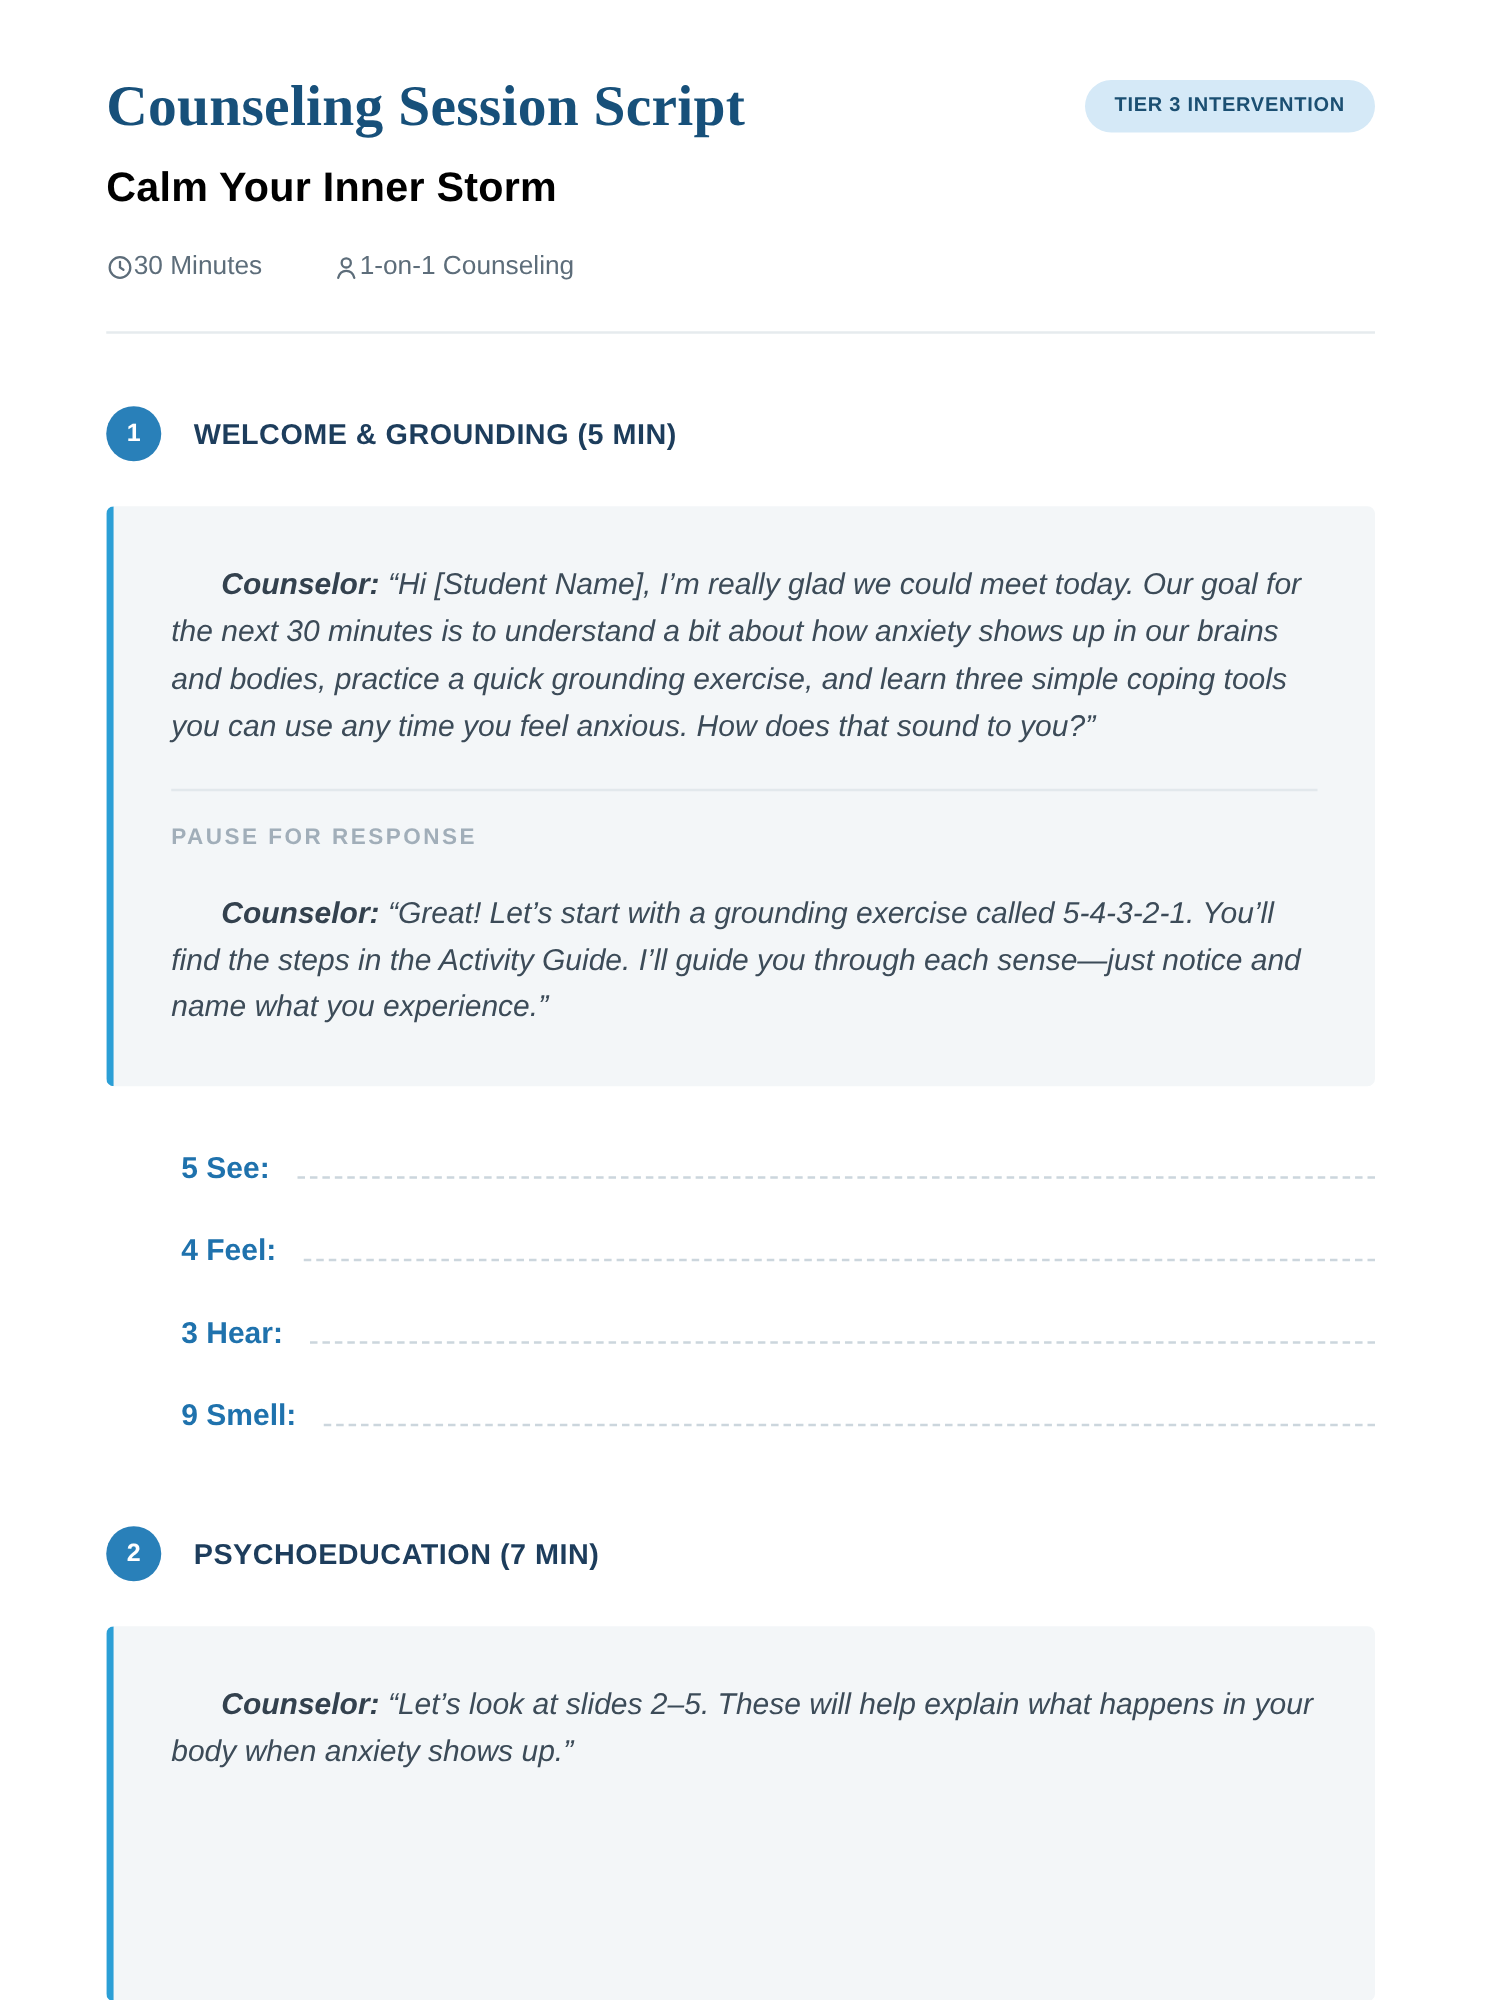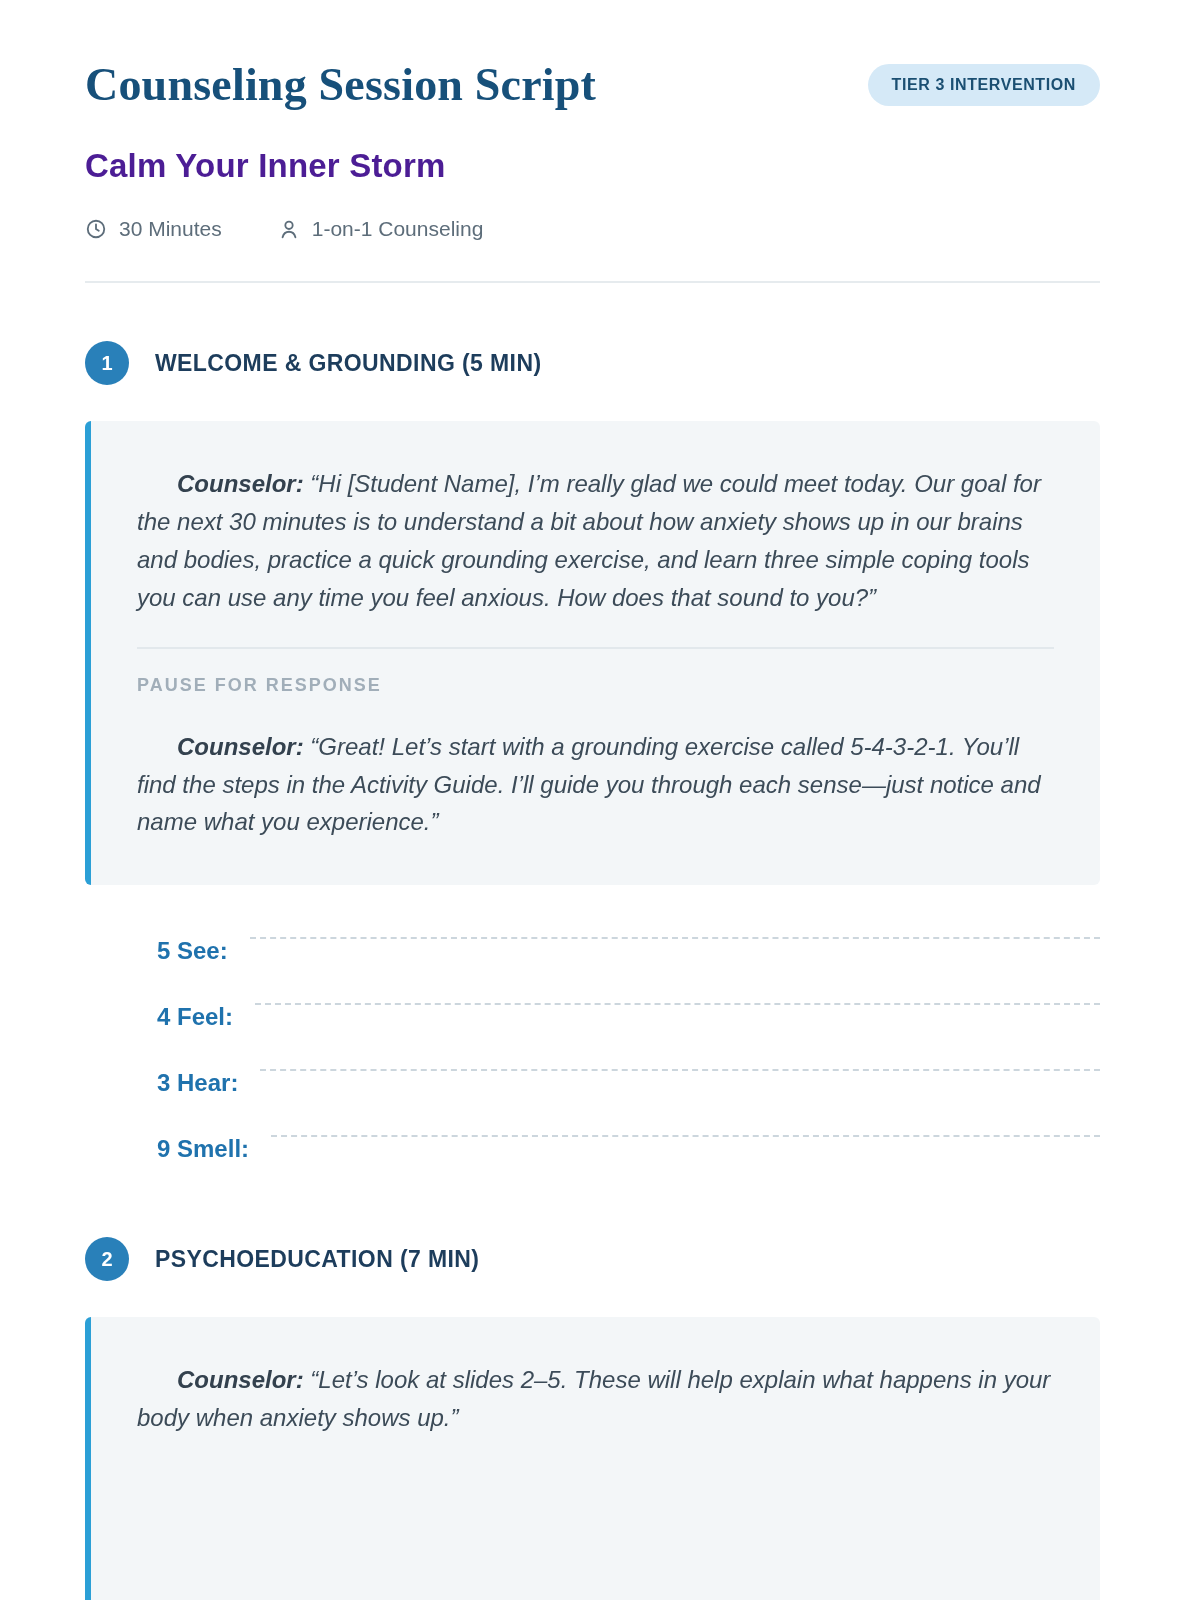--- a/index.html
+++ b/index.html
@@ -26,28 +26,28 @@
     background: #d5e9f7;
     color: #1b4f72;
     font-size: 16px;
     font-weight: 700;
     letter-spacing: 0.6px;
     padding: 12px 24px;
     border-radius: 24px;
     white-space: nowrap;
   }
   .subtitle {
-    margin-top: 36px;
+    margin-top: 20px;
     font-size: 33px;
     font-weight: 800;
-    color: #4c1d95;
+    color: #000000;
     letter-spacing: 0.2px;
   }
   .meta-row { display: flex; gap: 56px; margin-top: 32px; align-items: center; }
-  .meta-item { display: flex; align-items: center; gap: 12px; font-size: 21px; color: #5d6d7a; }
+  .meta-item { display: flex; align-items: flex-end; font-size: 21px; color: #5d6d7a; }
   .meta-item svg { display: block; }
   .divider { border: none; border-top: 2px solid #e6ebee; margin-top: 40px; }
 
   
   .sec-head { display: flex; align-items: center; gap: 26px; margin-top: 58px; }
   .num-circle {
     width: 44px; height: 44px; border-radius: 50%;
     background: #2980b9; color: #ffffff;
     display: flex; align-items: center; justify-content: center;
     font-size: 20px; font-weight: 700; flex: 0 0 44px;
@@ -78,21 +78,21 @@
     padding-top: 26px;
     margin-bottom: 32px;
     font-size: 18px;
     font-weight: 700;
     letter-spacing: 2px;
     color: #a1aeb9;
   }
 
   
   .fill-list { margin: 52px 0 0 60px; }
-  .fill-row { display: flex; align-items: flex-start; margin-bottom: 38px; margin-left: 12px; }
+  .fill-row { display: flex; align-items: flex-end; margin-bottom: 38px; }
   .fill-label { font-size: 24px; font-weight: 700; color: #1f72ad; white-space: nowrap; }
   .fill-rule {
     flex: 1 1 auto;
     border-bottom: 2px dashed #ccd6dd;
     margin-left: 22px;
     margin-bottom: 6px;
     height: 1px;
   }
 
   .section-2 .sec-head { margin-top: 74px; }

